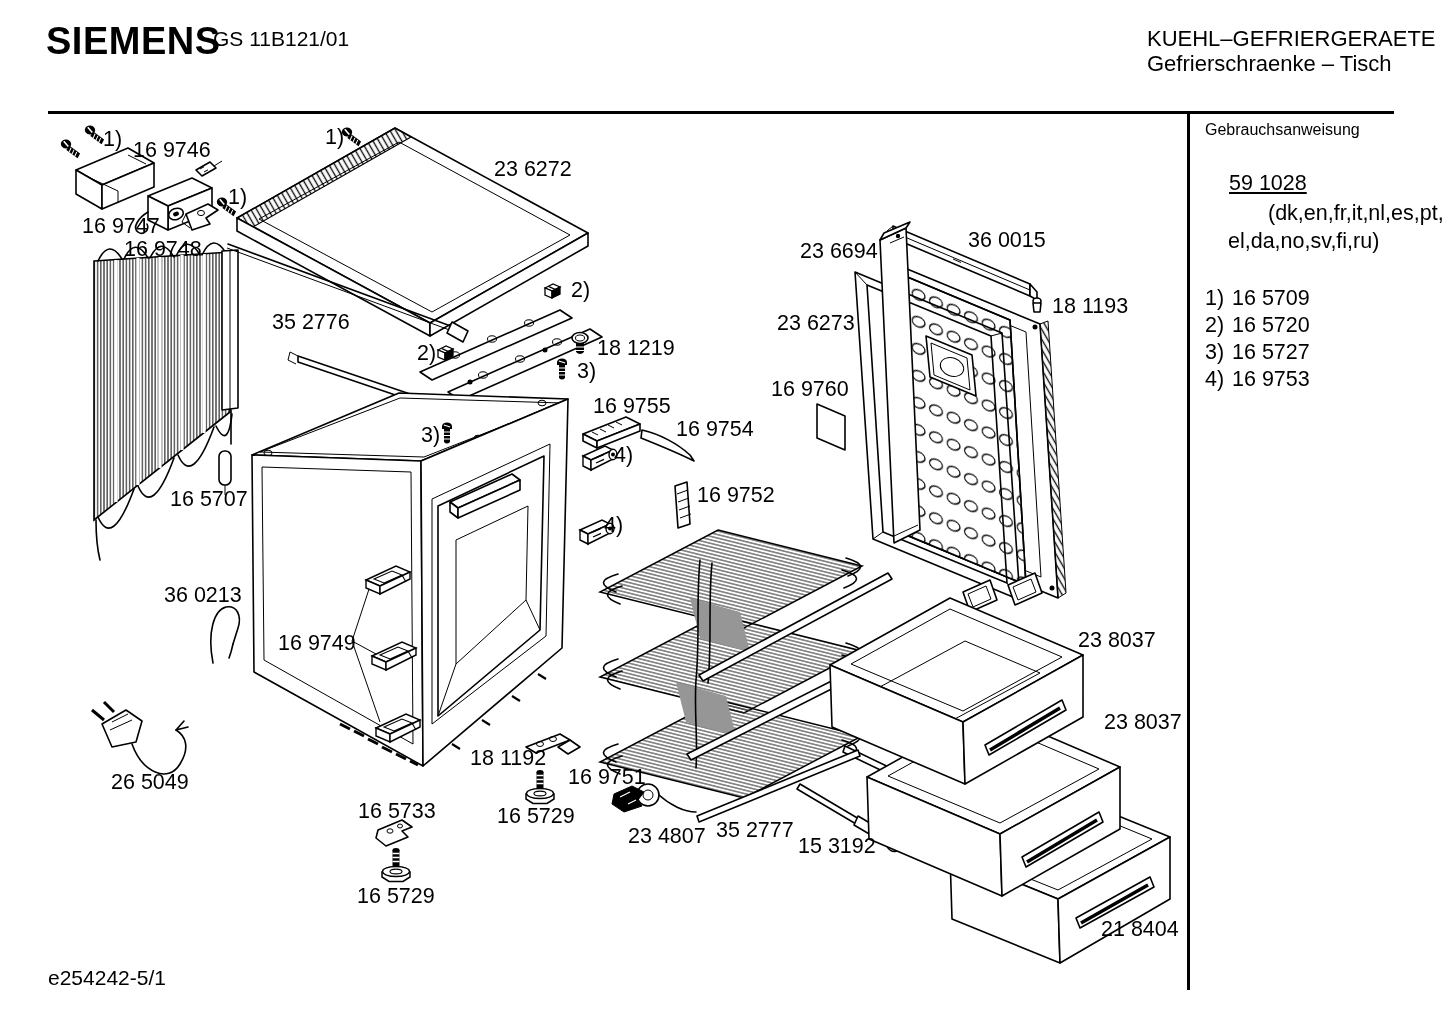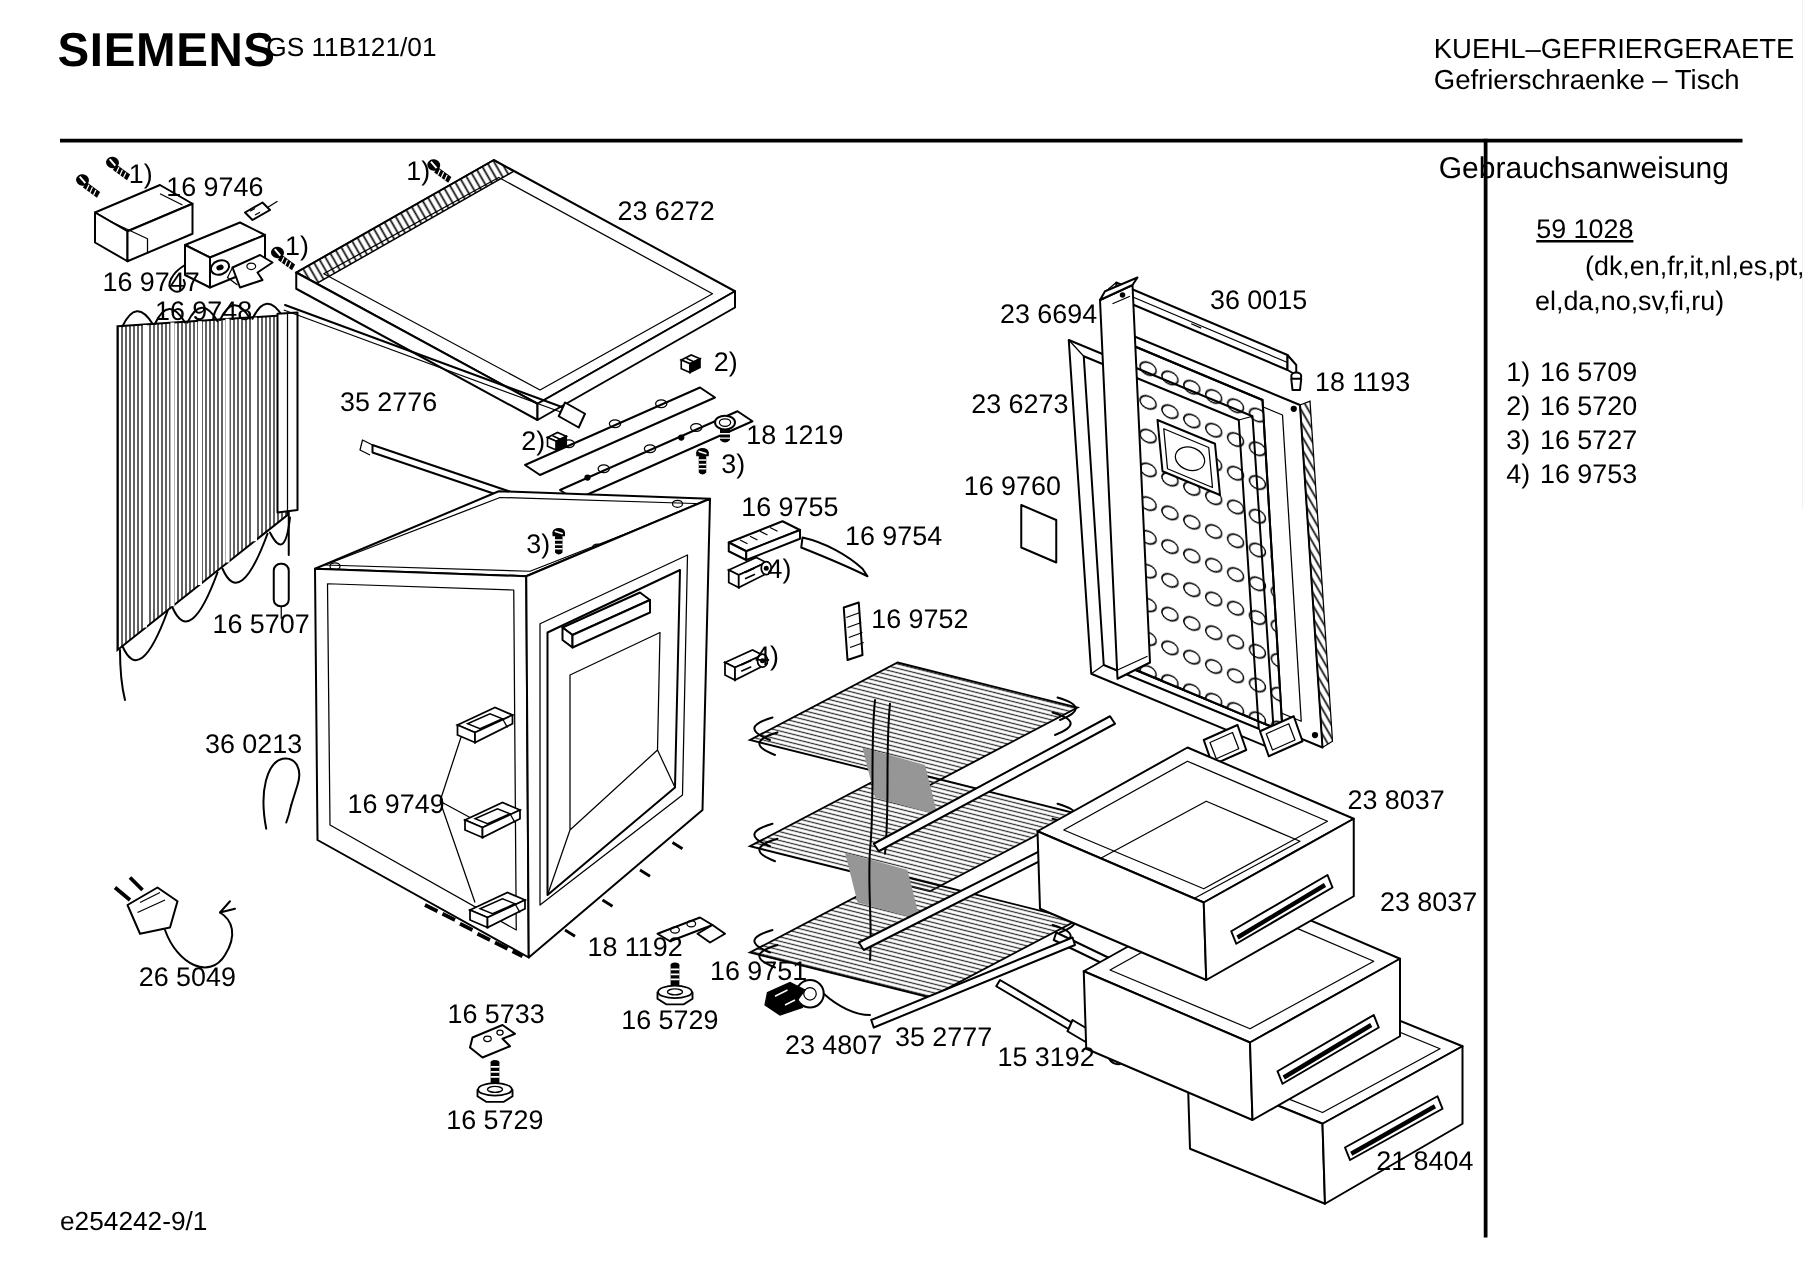--- a/index.html
+++ b/index.html
@@ -4,21 +4,21 @@
 <style>
   html,body{margin:0;padding:0;background:#e8e8e8;}
   .page{position:relative;width:1442px;height:1019px;background:#ffffff;
         font-family:"Liberation Sans",sans-serif;color:#000;overflow:hidden;margin:0 auto;}
   .abs{position:absolute;white-space:nowrap;}
   #brand{left:46px;top:20px;font-size:38px;font-weight:bold;letter-spacing:.5px;}
   #model{left:213px;top:27px;font-size:21px;text-align:center;}
   #cat{left:1147px;top:26px;font-size:22px;line-height:25px;}
   #rule-top{left:48px;top:111px;width:1346px;height:3px;background:#000;}
   #rule-side{left:1187px;top:111px;width:3px;height:879px;background:#000;}
-  #sb-heading{left:1151px;top:121px;font-size:24px;text-align:center;}
+  #sb-heading{left:1205px;top:121px;font-size:16px;text-align:center;}
   #sb-doc{left:1229px;top:171px;font-size:21.5px;text-decoration:underline;}
   #sb-lang1{left:1228px;top:201px;font-size:21.5px;margin-left:40px;}
   #sb-lang2{left:1228px;top:229px;font-size:21.5px;}
   .sb-row{position:absolute;left:1205px;font-size:21.5px;}
   .sb-row .k{display:inline-block;width:27px;}
   #footer-id{left:48px;top:966px;font-size:21px;}
   svg{position:absolute;left:0;top:0;}
   svg text{font-family:"Liberation Sans",sans-serif;font-size:21.5px;fill:#000;}
   .ln{stroke:#000;fill:none;stroke-width:1.6;stroke-linejoin:round;stroke-linecap:round;}
   .fw{stroke:#000;fill:#fff;stroke-width:1.6;stroke-linejoin:round;}
@@ -48,21 +48,21 @@
   <div class="sb-row" style="top:313px">
     <span class="k">2)</span><span>16 5720</span>
   </div>
   <div class="sb-row" style="top:340px">
     <span class="k">3)</span><span>16 5727</span>
   </div>
   <div class="sb-row" style="top:367px">
     <span class="k">4)</span><span>16 9753</span>
   </div>
 
-  <div class="abs" id="footer-id">e254242-9/1</div>
+  <div class="abs" id="footer-id">e254242-5/1</div>
 
   <svg width="1442" height="1019" viewBox="0 0 1442 1019">
     <defs>
       <pattern id="pv" width="3.2" height="6" patternUnits="userSpaceOnUse">
         <path d="M1.6,0V6" stroke="#1a1a1a" stroke-width="1.1"></path>
       </pattern>
       <pattern id="ph" width="6" height="3.4" patternUnits="userSpaceOnUse" patternTransform="rotate(14)">
         <path d="M0,1.7H6" stroke="#2e2e2e" stroke-width="1"></path>
       </pattern>
       <pattern id="pd" width="5" height="5" patternUnits="userSpaceOnUse" patternTransform="rotate(60)">

